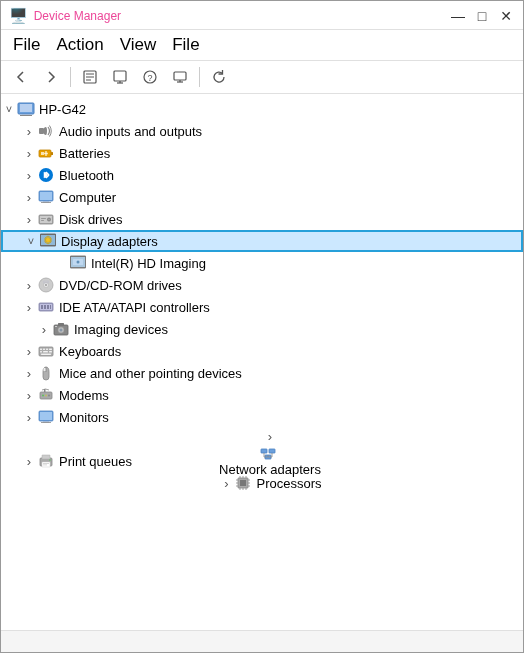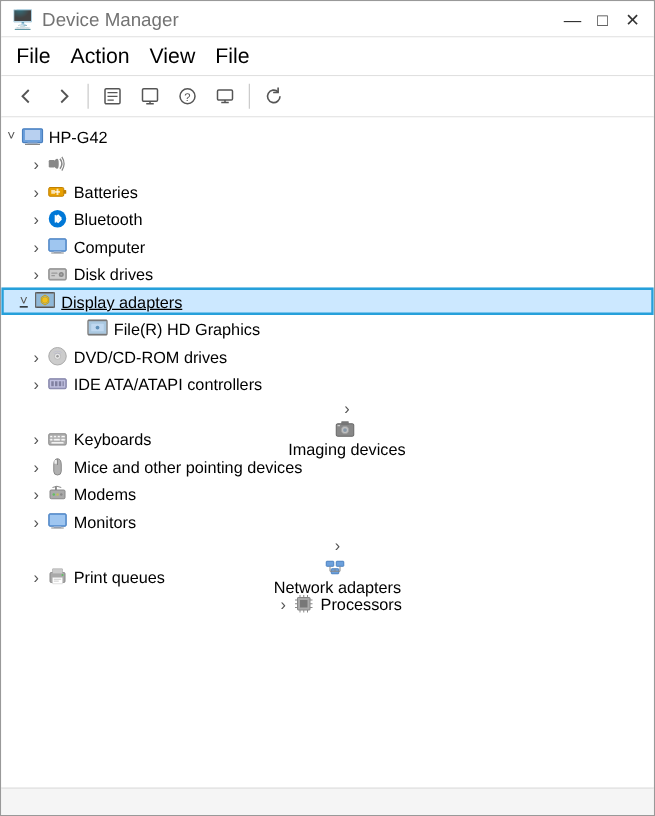--- a/index.html
+++ b/index.html
@@ -29,23 +29,23 @@
       padding: 6px 8px 4px 8px;
       border-bottom: 1px solid #e0e0e0;
       justify-content: space-between;
     }
     .title-bar-left {
       display: flex;
       align-items: center;
       gap: 6px;
     }
     .title-bar-title {
-      font-size: 15px;
+      font-size: 12px;
       font-weight: normal;
-      color: #737373;
+      color: #ec4899;
     }
     .title-bar-controls {
       display: flex;
       gap: 6px;
       align-items: center;
     }
     .title-btn {
       width: 18px;
       height: 18px;
       display: flex;
@@ -249,20 +249,21 @@
     <div class="tree-item" style="padding-left: 20px;">
       <span class="expander collapsed"></span>
       <span class="item-icon">
         <svg width="16" height="16" viewBox="0 0 16 16">
           <rect x="1" y="5" width="5" height="6" rx="1" fill="#888"></rect>
           <path d="M6 5 Q9 2 9 8 Q9 14 6 11" fill="#888"></path>
           <path d="M10 4 Q13 8 10 12" stroke="#888" stroke-width="1.2" fill="none"></path>
           <path d="M11.5 2.5 Q15 8 11.5 13.5" stroke="#888" stroke-width="1" fill="none"></path>
         </svg>
       </span>
+      <span class="item-label">Audio inputs and outputs</span>
     </div>
 
     <div class="tree-item" style="padding-left: 20px;">
       <span class="expander collapsed"></span>
       <span class="item-icon">
         <svg width="16" height="16" viewBox="0 0 16 16">
           <rect x="1" y="5" width="12" height="7" rx="1" fill="#e8a000" stroke="#c08000" stroke-width="0.8"></rect>
           <rect x="13" y="7" width="2" height="3" rx="0.5" fill="#c08000"></rect>
           <rect x="3" y="7" width="3" height="3" fill="#fff" opacity="0.7"></rect>
           <line x1="8" y1="6" x2="8" y2="11" stroke="#fff" stroke-width="1.5" opacity="0.7"></line>
@@ -307,21 +308,21 @@
           <rect x="2" y="5" width="12" height="7" fill="#ccc"></rect>
           <circle cx="11" cy="8.5" r="2" fill="#888"></circle>
           <circle cx="11" cy="8.5" r="0.8" fill="#aaa"></circle>
           <rect x="3" y="7" width="5" height="1" rx="0.5" fill="#999"></rect>
           <rect x="3" y="9" width="3" height="1" rx="0.5" fill="#999"></rect>
         </svg>
       </span>
       <span class="item-label">Disk drives</span>
     </div>
 
-    <div class="tree-item expanded-header" style="padding-left: 8px; text-decoration: underline;">
+    <div class="tree-item expanded-header" style="padding-left: 20px;">
       <span class="expander expanded"></span>
       <span class="item-icon">
         <svg width="16" height="16" viewBox="0 0 16 16">
           <rect x="0" y="1" width="16" height="12" rx="1" fill="#777" stroke="#555" stroke-width="0.8"></rect>
           <rect x="1" y="2" width="14" height="10" fill="#90b8d8"></rect>
           <circle cx="8" cy="7" r="2.5" fill="#f0c020" stroke="#d0a000" stroke-width="0.5"></circle>
           <path d="M5 5 L8 3 L11 5 L11 9 L8 11 L5 9Z" fill="none" stroke="#d0a000" stroke-width="0.8"></path>
         </svg>
       </span>
       <span class="item-label">Display adapters</span>
@@ -330,21 +331,21 @@
     <div class="tree-item" style="padding-left: 52px;">
       <span class="expander none"></span>
       <span class="item-icon">
         <svg width="16" height="16" viewBox="0 0 16 16">
           <rect x="0" y="1" width="16" height="12" rx="1" fill="#888" stroke="#666" stroke-width="0.8"></rect>
           <rect x="1" y="2" width="14" height="10" fill="#aac8e0"></rect>
           <rect x="3" y="4" width="10" height="6" fill="#c0d8f0" rx="0.5"></rect>
           <circle cx="8" cy="7" r="1.5" fill="#6090b8"></circle>
         </svg>
       </span>
-      <span class="item-label">File(R) HD Graphics</span>
+      <span class="item-label">Intel(R) HD Imaging</span>
     </div>
 
     <div class="tree-item" style="padding-left: 20px;">
       <span class="expander collapsed"></span>
       <span class="item-icon">
         <svg width="16" height="16" viewBox="0 0 16 16">
           <circle cx="8" cy="8" r="7" fill="#ccc" stroke="#aaa" stroke-width="0.8"></circle>
           <circle cx="8" cy="8" r="2.5" fill="#e8e8e8" stroke="#aaa" stroke-width="0.5"></circle>
           <circle cx="8" cy="8" r="1" fill="#999"></circle>
           <ellipse cx="8" cy="5" rx="3" ry="1" fill="none" stroke="#b8b8d0" stroke-width="0.5" opacity="0.7"></ellipse>
@@ -361,21 +362,21 @@
           <rect x="2" y="5" width="12" height="6" fill="#c0c0e0"></rect>
           <rect x="3" y="6" width="2" height="4" fill="#8080a0"></rect>
           <rect x="6" y="6" width="2" height="4" fill="#8080a0"></rect>
           <rect x="9" y="6" width="2" height="4" fill="#8080a0"></rect>
           <rect x="12" y="6" width="1" height="4" fill="#8080a0"></rect>
         </svg>
       </span>
       <span class="item-label">IDE ATA/ATAPI controllers</span>
     </div>
 
-    <div class="tree-item" style="padding-left: 35px; flex-direction: column;">
+    <div class="tree-item" style="padding-left: 35px;">
       <span class="expander collapsed"></span>
       <span class="item-icon">
         <svg width="16" height="16" viewBox="0 0 16 16">
           <rect x="1" y="4" width="14" height="10" rx="1" fill="#888" stroke="#666" stroke-width="0.8"></rect>
           <rect x="5" y="2" width="6" height="3" rx="0.5" fill="#777"></rect>
           <circle cx="8" cy="9" r="3" fill="#c0c0c0" stroke="#999" stroke-width="0.5"></circle>
           <circle cx="8" cy="9" r="1.5" fill="#8898a8"></circle>
           <rect x="2" y="5" width="2" height="1" fill="#ccc"></rect>
         </svg>
       </span>

